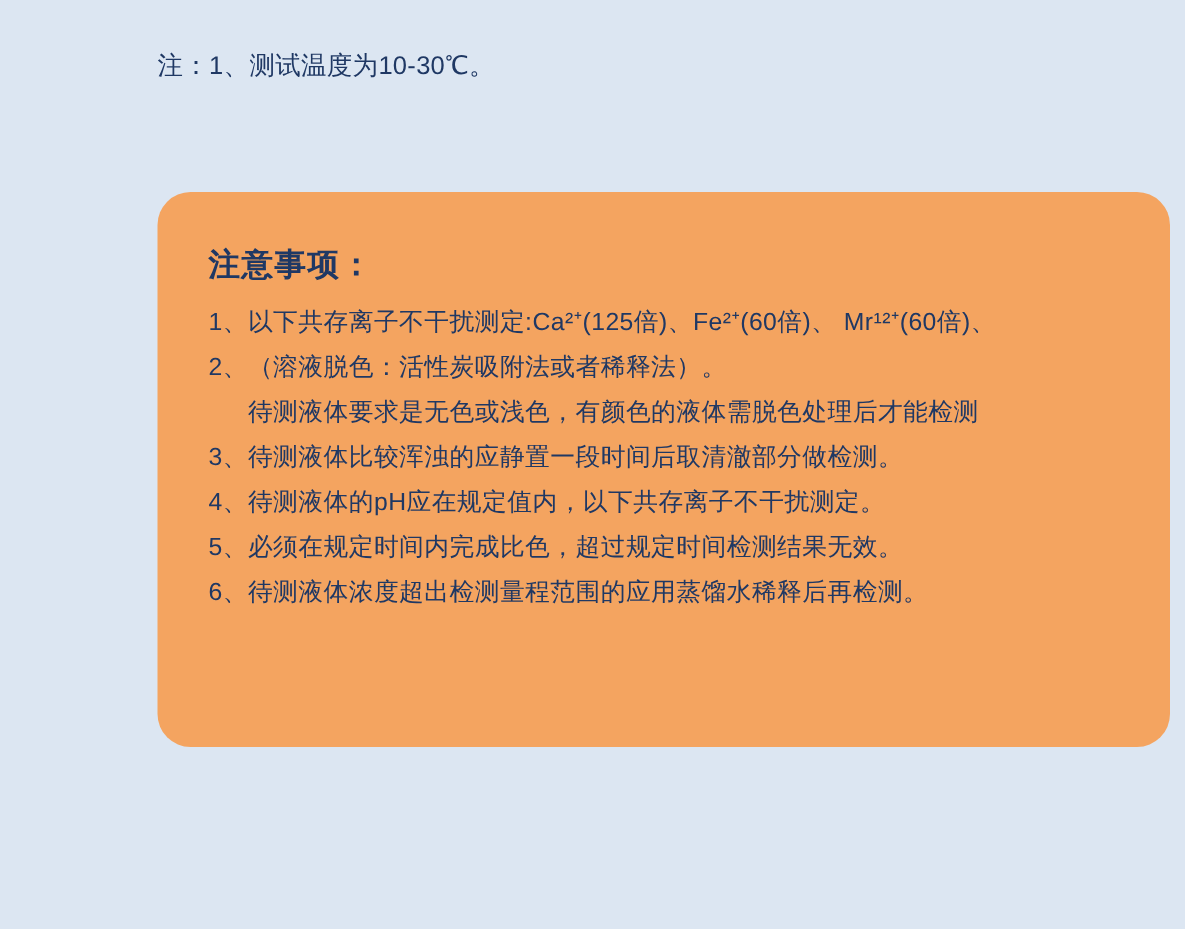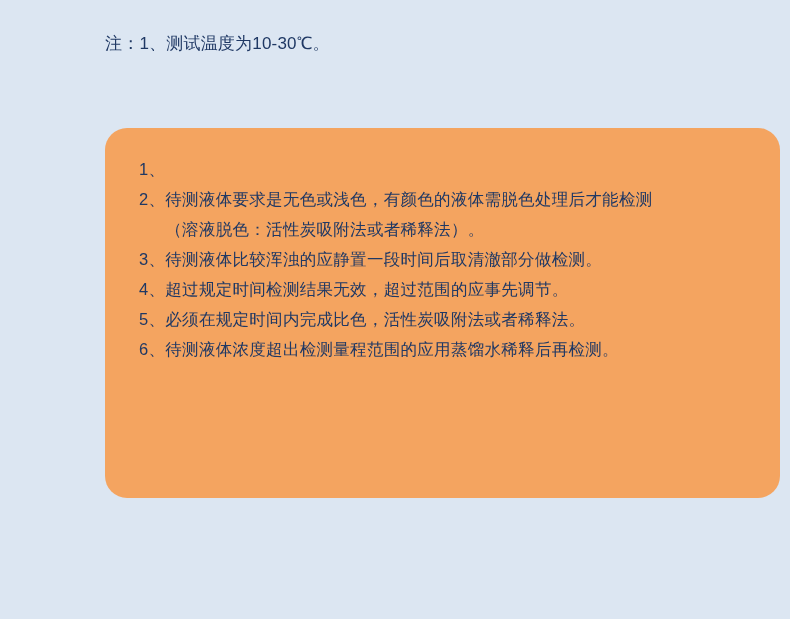--- a/index.html
+++ b/index.html
@@ -77,53 +77,55 @@
 </head>
 <body>
 
 <div class="page">
 
   <div class="notes">
     <div class="note-line">注：1、测试温度为10-30℃。</div>
   </div>
 
   <div class="card">
+    <div class="card-title">注意事项：</div>
 
     <div class="item">
       <span class="num">1、</span>
       <span class="body">
+        <span class="cont">以下共存离子不干扰测定:Ca²⁺(125倍)、Fe²⁺(60倍)、 Mr¹²⁺(60倍)、</span>
       </span>
     </div>
 
     <div class="item">
       <span class="num">2、</span>
       <span class="body">
+        <span class="cont">（溶液脱色：活性炭吸附法或者稀释法）。</span>
         <span class="cont">待测液体要求是无色或浅色，有颜色的液体需脱色处理后才能检测</span>
-        <span class="cont">（溶液脱色：活性炭吸附法或者稀释法）。</span>
       </span>
     </div>
 
     <div class="item">
       <span class="num">3、</span>
       <span class="body">
         <span class="cont">待测液体比较浑浊的应静置一段时间后取清澈部分做检测。</span>
       </span>
     </div>
 
     <div class="item">
       <span class="num">4、</span>
       <span class="body">
-        <span class="cont">超过规定时间检测结果无效，超过范围的应事先调节。</span>
+        <span class="cont">待测液体的pH应在规定值内，以下共存离子不干扰测定。</span>
       </span>
     </div>
 
     <div class="item">
       <span class="num">5、</span>
       <span class="body">
-        <span class="cont">必须在规定时间内完成比色，活性炭吸附法或者稀释法。</span>
+        <span class="cont">必须在规定时间内完成比色，超过规定时间检测结果无效。</span>
       </span>
     </div>
 
     <div class="item">
       <span class="num">6、</span>
       <span class="body">
         <span class="cont">待测液体浓度超出检测量程范围的应用蒸馏水稀释后再检测。</span>
       </span>
     </div>
 

